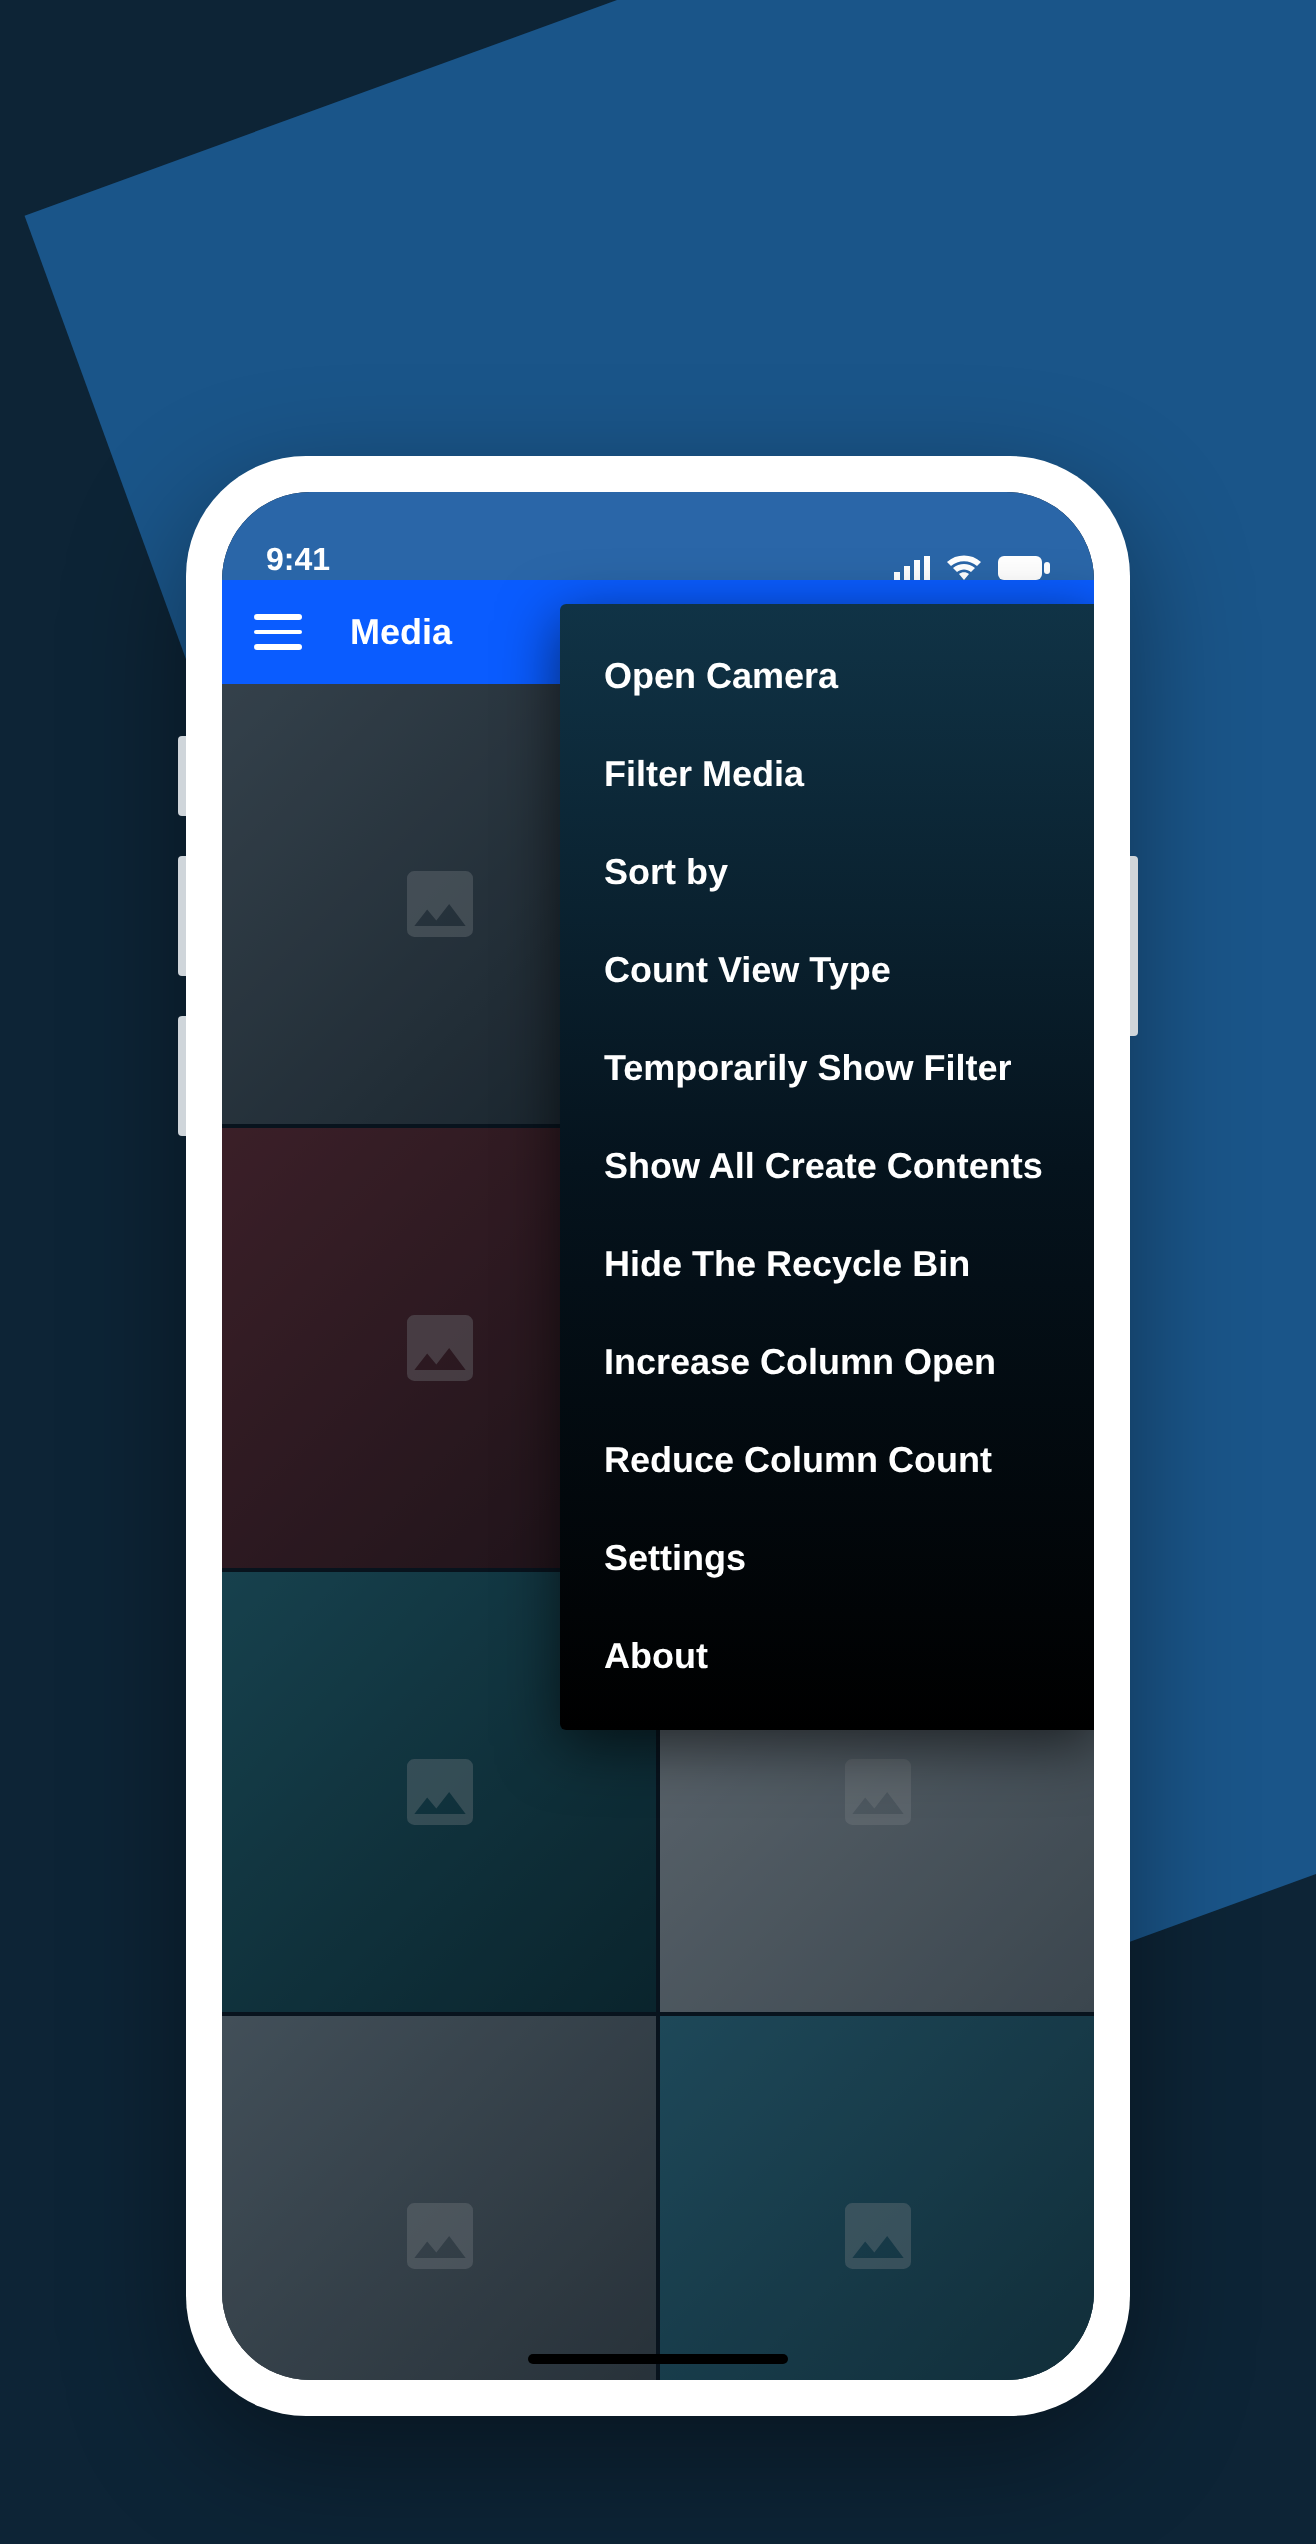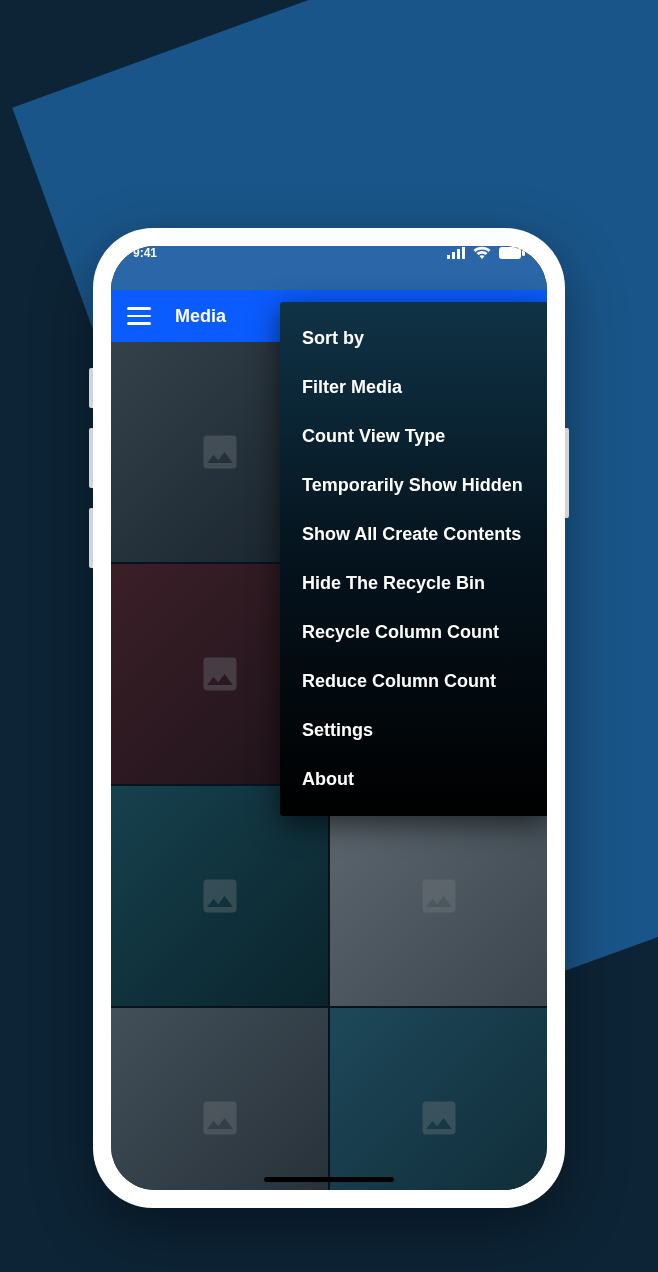--- a/index.html
+++ b/index.html
@@ -66,25 +66,25 @@
     height: 100%;
     background: #0a1520;
     border-radius: 44px;
     overflow: hidden;
     position: relative;
   }
   .status-bar {
     height: 44px;
     background: #2a66a8;
     display: flex;
-    align-items: flex-start;
+    align-items: flex-end;
     justify-content: space-between;
     padding: 0 22px;
     color: #fff;
-    font-size: 12px;
+    font-size: 16px;
     font-weight: 600;
   }
   .status-right { display: flex; align-items: center; gap: 8px; }
   .signal-icon, .wifi-icon, .battery-icon { display: inline-flex; }
   .app-bar {
     height: 52px;
     background: #0a5cff;
     display: flex;
     align-items: center;
     padding: 0 16px;
@@ -254,27 +254,28 @@
       <div class="thumb" style="background:linear-gradient(135deg,#3a8aa4,#1a4a58)">
           <svg viewBox="0 0 24 24" fill="#fff">
             <path d="M21 19V5a2 2 0 0 0-2-2H5a2 2 0 0 0-2 2v14a2 2 0 0 0 2 2h14a2 2 0 0 0 2-2zM8.5 13.5l2.5 3 3.5-4.5L19 18H5l3.5-4.5z"></path>
           </svg>
         </div>
     </div>
 
     <div class="dim-overlay"></div>
 
     <div class="menu">
+      <div class="menu-item">Open Camera</div>
+      <div class="menu-item">Filter Media</div>
       <div class="menu-item">Sort by</div>
-      <div class="menu-item">Filter Media</div>
       <div class="menu-item">Count View Type</div>
-      <div class="menu-item">Temporarily Show Hidden</div>
+      <div class="menu-item">Temporarily Show Filter</div>
       <div class="menu-item">Show All Create Contents</div>
       <div class="menu-item">Hide The Recycle Bin</div>
-      <div class="menu-item">Recycle Column Count</div>
+      <div class="menu-item">Increase Column Open</div>
       <div class="menu-item">Reduce Column Count</div>
       <div class="menu-item">Settings</div>
       <div class="menu-item">About</div>
     </div>
 
     <div class="home-indicator"></div>
 
   </div>
 </div>
 

